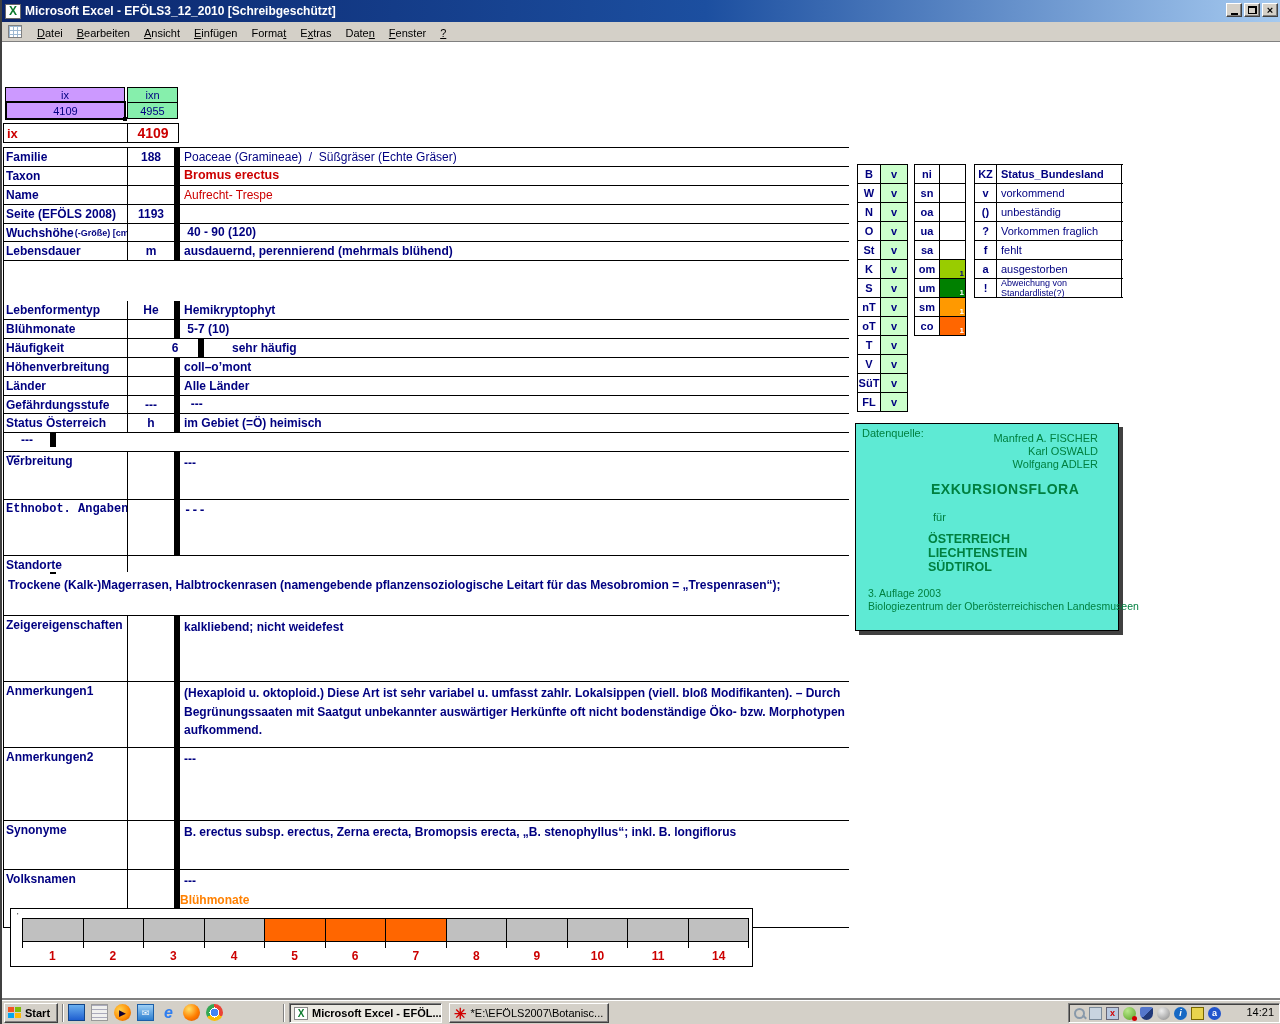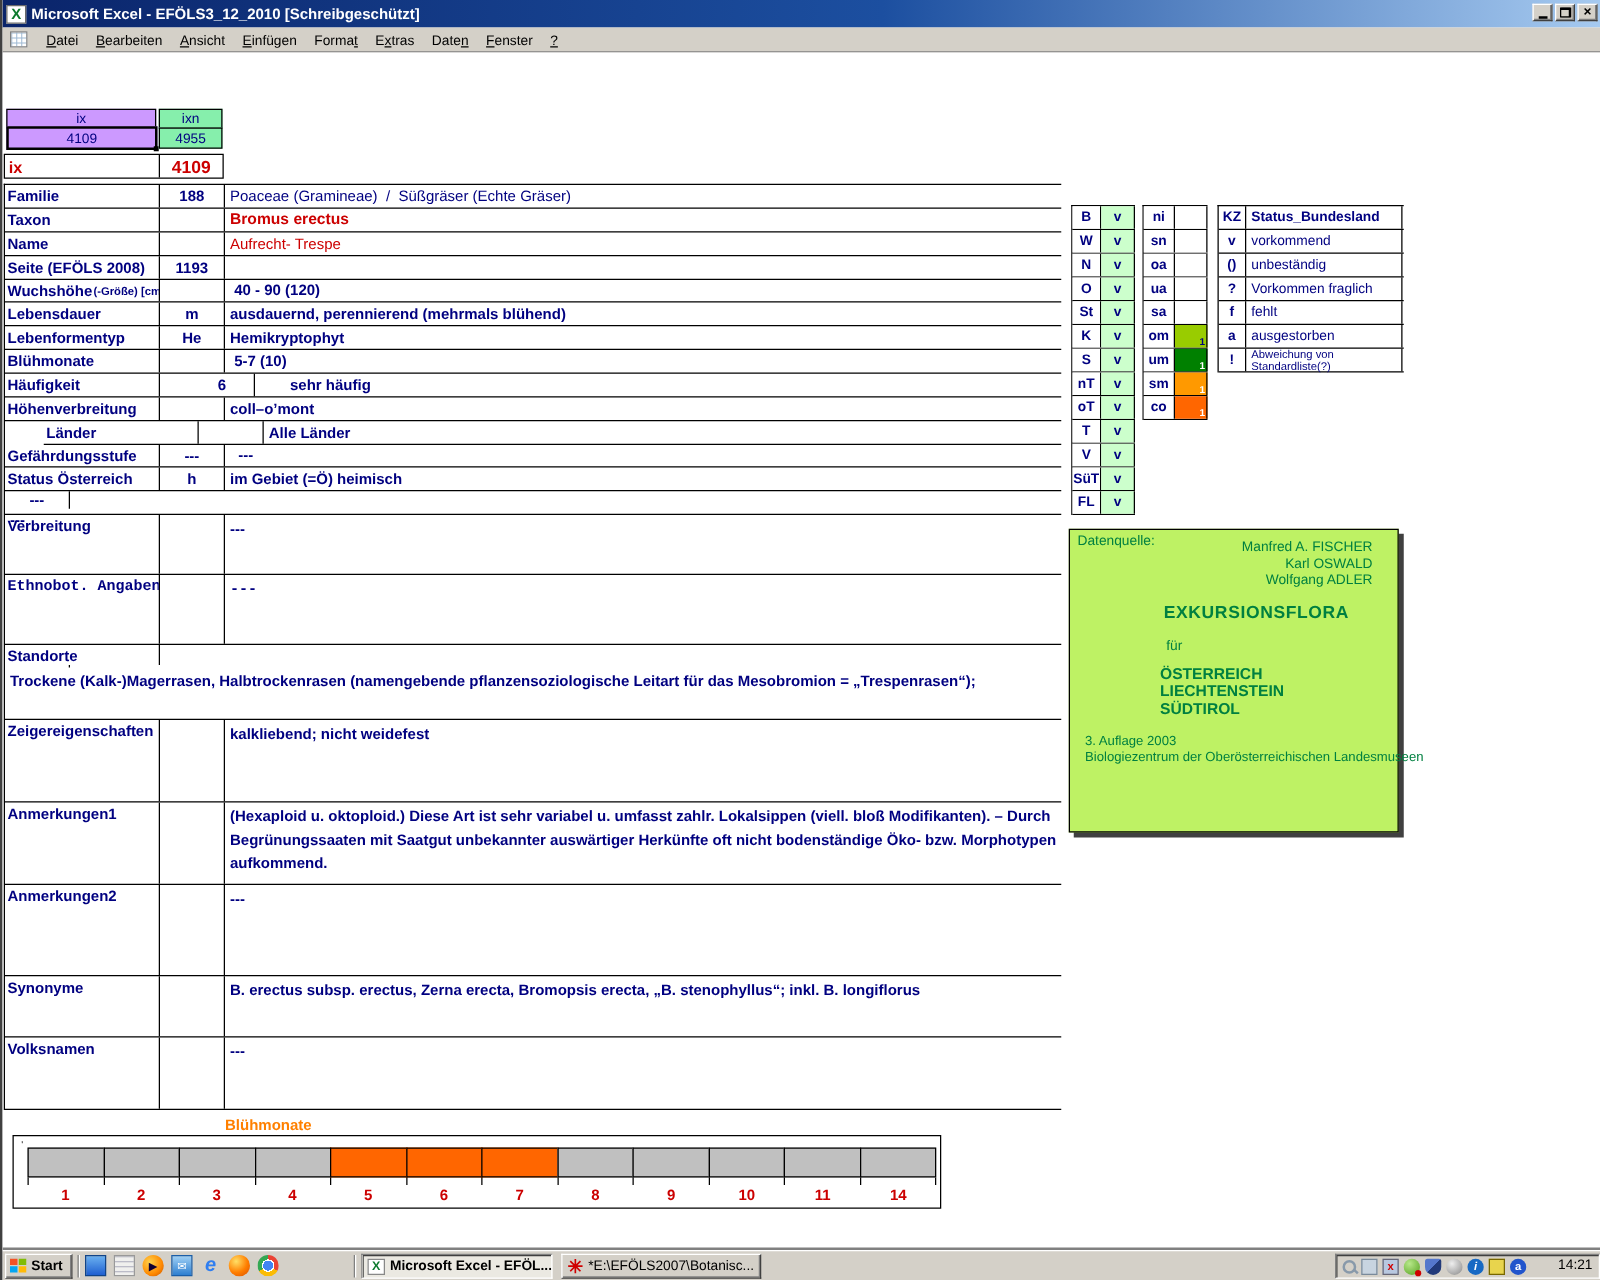--- a/index.html
+++ b/index.html
@@ -42,21 +42,21 @@
   .redrow { position:absolute; left:1px; top:81px; width:176px; height:20px; border:1px solid #000; display:flex; }
   .redrow .rl { width:124px; border-right:1px solid #000; color:#cc0000; font-weight:bold; font-size:13px; padding:2px 0 0 3px; }
   .redrow .rv { flex:1; color:#cc0000; font-weight:bold; font-size:14px; text-align:center; padding-top:1px; }
 
   
   #form { position:absolute; left:1px; top:105px; width:846px; border-left:1px solid #000; border-top:1px solid #000; }
   .frow { display:flex; border-bottom:1px solid #000; }
   .fl { width:124px; border-right:1px solid #000; padding:0 2px; display:flex; align-items:center; overflow:hidden; }
   .flm { font-weight:bold; font-size:12px; color:#000080; white-space:nowrap; }
   .fls { font-weight:bold; font-size:9px; color:#000080; margin-left:1px; white-space:nowrap; }
-  .fc { width:52px; border-right:1px solid #000000; display:flex; align-items:center; justify-content:center;
+  .fc { width:52px; border-right:6px solid #000000; display:flex; align-items:center; justify-content:center;
         font-weight:bold; font-size:12px; color:#000080; }
   .fv { flex:1; display:flex; align-items:center; padding-left:4px; font-weight:bold; font-size:12px;
         color:#000080; white-space:pre-wrap; line-height:1.55; }
   .frow.tall .fl, .frow.tall .fc, .frow.tall .fv { align-items:flex-start; padding-top:2px; }
   .fv.plain { font-weight:normal; }
   .fv.red-bold { color:#cc0000; font-weight:bold; font-size:12.5px; }
   .fv.red { color:#cc0000; font-weight:normal; }
 
   
   .ptable { position:absolute; border-left:1px solid #000; border-top:1px solid #000; }
@@ -71,21 +71,21 @@
   #zones .pc2 { width:26px; background:#fff; }
   #zones .marker { position:absolute; right:1px; bottom:0; font-size:8px; font-weight:bold; color:#fff; }
   #zones .prow:nth-child(6) .marker { color:#000080; }
   #legend { left:972px; top:122px; width:149px; }
   #legend .pc1 { width:22px; }
   #legend .pc2 { width:125px; justify-content:flex-start; padding-left:4px; font-weight:normal; }
   #legend .prow:first-child .pc2, #legend .prow:first-child .pc1 { font-weight:bold; }
   #legend .prow:last-child .pc2 { font-size:9px; }
 
   
-  #dq { position:absolute; left:853px; top:381px; width:264px; height:243px; background:#bef264;
+  #dq { position:absolute; left:853px; top:381px; width:264px; height:208px; background:#5eead4;
         border:1px solid #000; box-shadow:4px 4px 0 #404040; color:#008040; }
   #dq span { position:absolute; white-space:nowrap; }
   .dq-label { left:6px; top:3px; font-size:11px; }
   .dq-authors { right:20px; top:8px; font-size:11px; text-align:right; line-height:13px; white-space:pre-line !important; }
   .dq-title { left:75px; top:57px; font-size:14px; font-weight:bold; letter-spacing:.5px; }
   .dq-fuer { left:77px; top:87px; font-size:11px; }
   .dq-regions { left:72px; top:108px; font-size:12.5px; font-weight:bold; line-height:14px; white-space:pre-line !important; }
   .dq-edition { left:12px; top:163px; font-size:10.5px; }
   .dq-publisher { left:12px; top:176px; font-size:10.5px; }
 
@@ -239,21 +239,21 @@
           <div class="fv"> 40 - 90 (120)</div>
         </div>
         <div class="frow" style="height: 19px;">
           <div class="fl">
             <span class="flm">Lebensdauer</span>
             <span class="fls"></span>
           </div>
           <div class="fc">m</div>
           <div class="fv">ausdauernd, perennierend (mehrmals blühend)</div>
         </div>
-        <div class="frow" style="height: 19px;">
+        <div class="frow" style="height: 19px; margin-top: 40px;">
           <div class="fl">
             <span class="flm">Lebenformentyp</span>
             <span class="fls"></span>
           </div>
           <div class="fc">He</div>
           <div class="fv">Hemikryptophyt</div>
         </div>
         <div class="frow" style="height: 19px;">
           <div class="fl">
             <span class="flm">Blühmonate</span>
@@ -271,21 +271,21 @@
           <div class="fv">sehr häufig</div>
         </div>
         <div class="frow" style="height: 19px;">
           <div class="fl">
             <span class="flm">Höhenverbreitung</span>
             <span class="fls"></span>
           </div>
           <div class="fc"></div>
           <div class="fv">coll–o’mont</div>
         </div>
-        <div class="frow" style="height: 19px; margin-left: 31px;">
+        <div class="frow" style="height: 19px;">
           <div class="fl">
             <span class="flm">Länder</span>
             <span class="fls"></span>
           </div>
           <div class="fc"></div>
           <div class="fv">Alle Länder</div>
         </div>
         <div class="frow" style="height: 18px;">
           <div class="fl">
             <span class="flm">Gefährdungsstufe</span>

